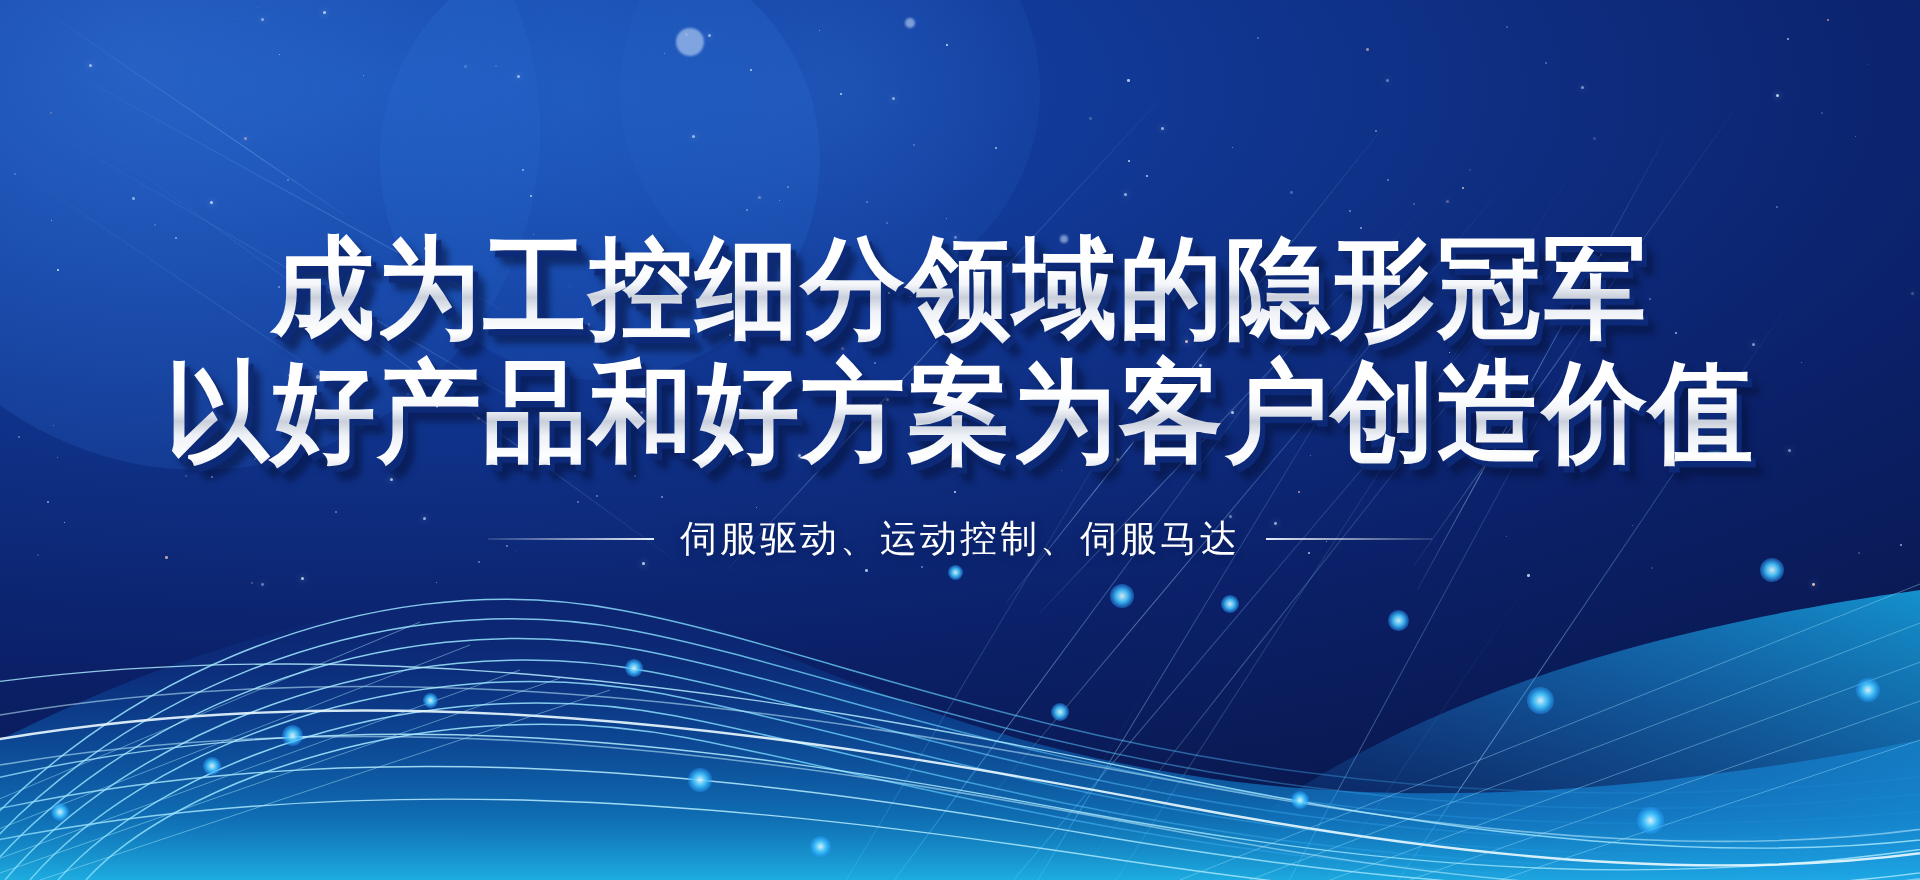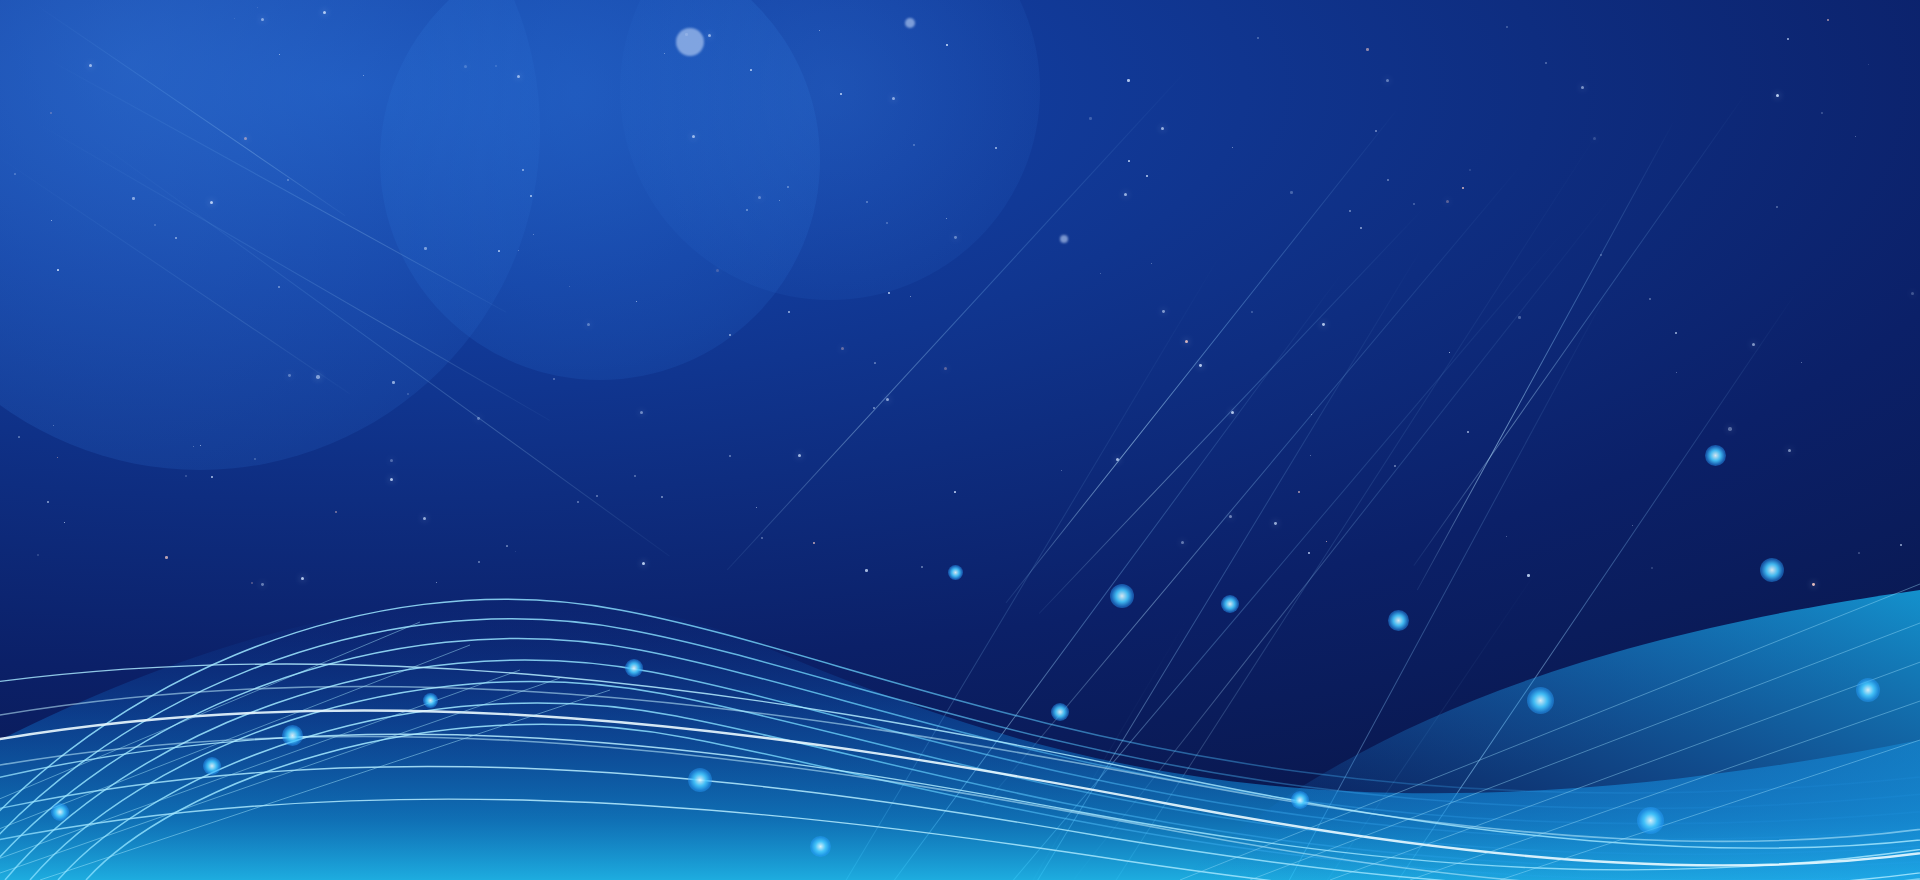--- a/index.html
+++ b/index.html
@@ -426,14 +426,24 @@
       <span class="glowdot" style="width: 24px; height: 24px; left: 1856px; top: 678px; opacity: 0.9;"></span>
       <span class="glowdot" style="width: 15px; height: 15px; left: 947.5px; top: 564.5px; opacity: 0.9;"></span>
       <span class="glowdot" style="width: 18px; height: 18px; left: 1051px; top: 703px; opacity: 0.9;"></span>
       <span class="glowdot" style="width: 15px; height: 15px; left: 422.5px; top: 692.5px; opacity: 0.9;"></span>
       <span class="glowdot" style="width: 21px; height: 21px; left: 809.5px; top: 835.5px; opacity: 0.9;"></span>
       <span class="glowdot" style="width: 27px; height: 27px; left: 1636.5px; top: 806.5px; opacity: 0.9;"></span>
       <span class="glowdot" style="width: 18px; height: 18px; left: 1291px; top: 791px; opacity: 0.9;"></span>
       <span class="glowdot" style="width: 18px; height: 18px; left: 51px; top: 803px; opacity: 0.9;"></span>
     </div>
 
+  <div class="content">
+    <h1 class="headline">成为工控细分领域的隐形冠军</h1>
+    <h1 class="headline">以好产品和好方案为客户创造价值</h1>
+
+    <div class="subtitle-row">
+      <span class="rule left"></span>
+      <span class="subtitle">伺服驱动、运动控制、伺服马达</span>
+      <span class="rule right"></span>
+    </div>
+  </div>
 
 </div>
 
 </body></html>

